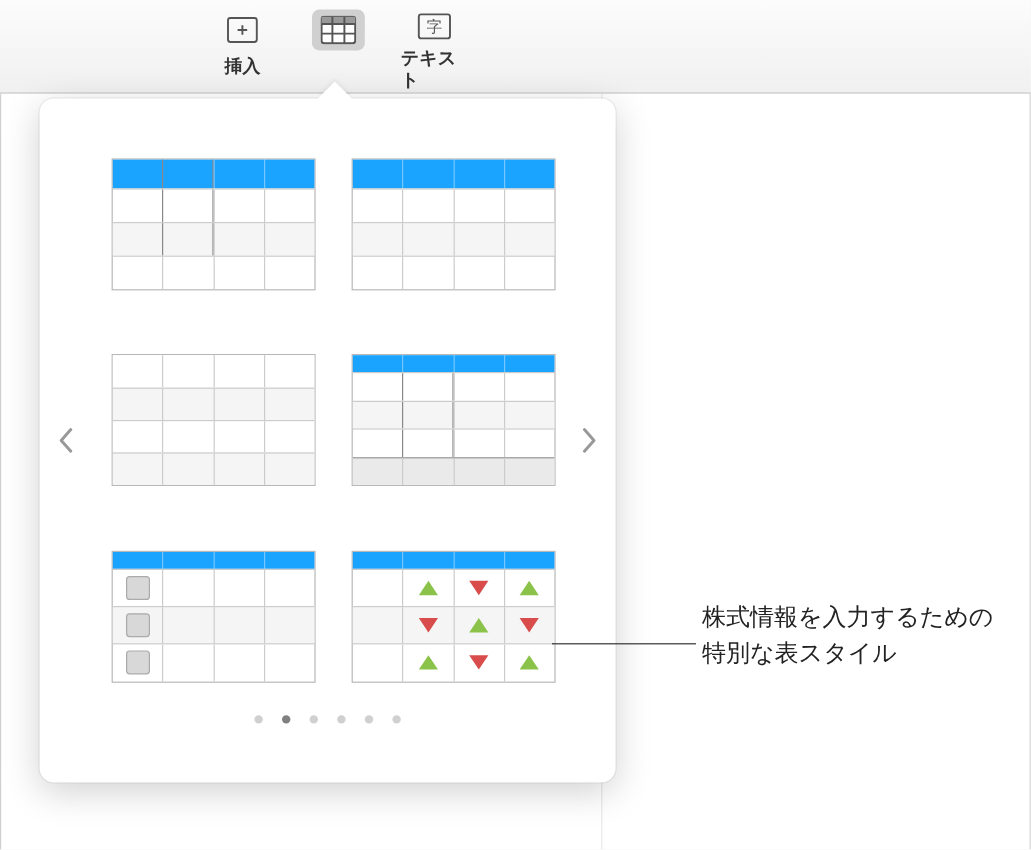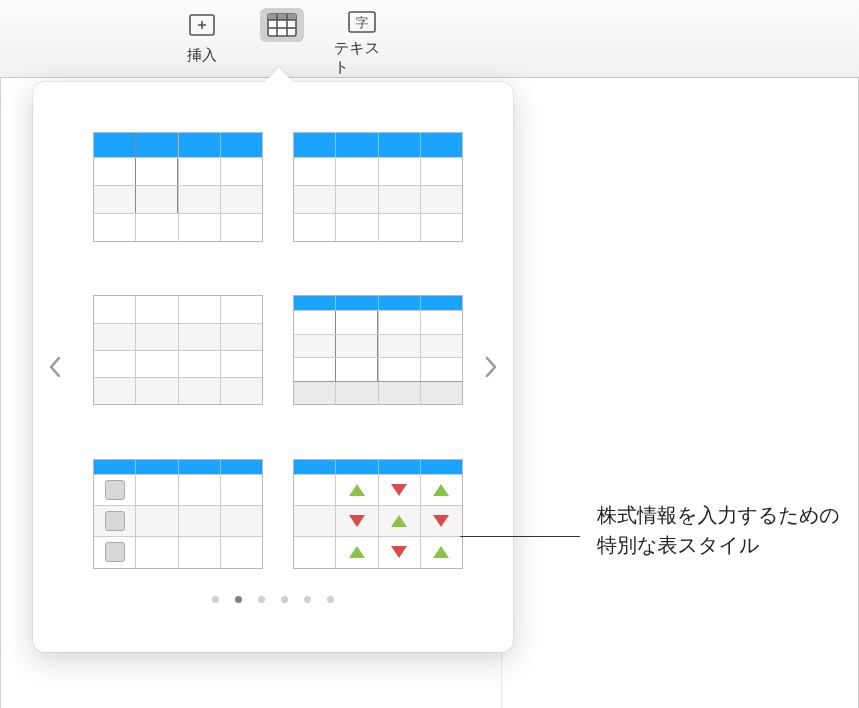--- a/index.html
+++ b/index.html
@@ -37,20 +37,21 @@
     .toolbar-icon-wrap {
       width: 44px;
       height: 34px;
       display: flex;
       align-items: center;
       justify-content: center;
     }
     .toolbar-label {
       font-size: 15px;
       color: #333;
+      font-weight: bold;
     }
     
     
     .popover {
       position: absolute;
       left: 33px;
       top: 82px;
       width: 480px;
       height: 570px;
       background: #fff;
@@ -191,21 +192,20 @@
       background: #333;
     }
     .callout-text {
       position: absolute;
       top: 500px;
       left: 585px;
       width: 260px;
       font-size: 20px;
       color: #222;
       line-height: 1.5;
-      margin-left: 12px;
     }
     
     
     .canvas-bg {
       position: absolute;
       top: 78px;
       left: 0;
       right: 0;
       bottom: 0;
       background: #fff;

